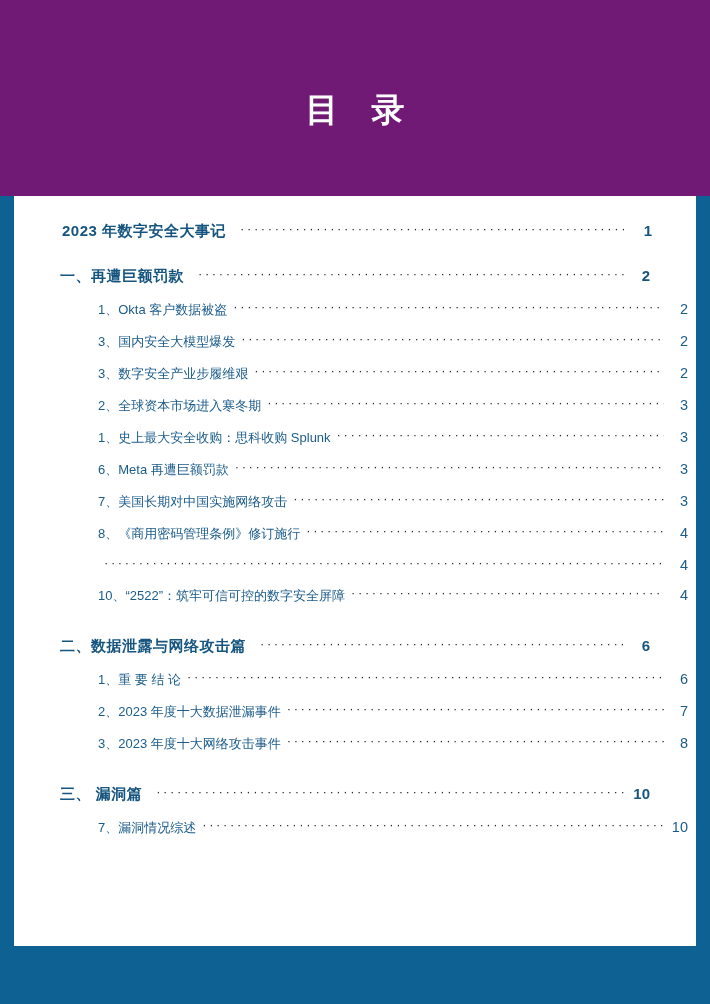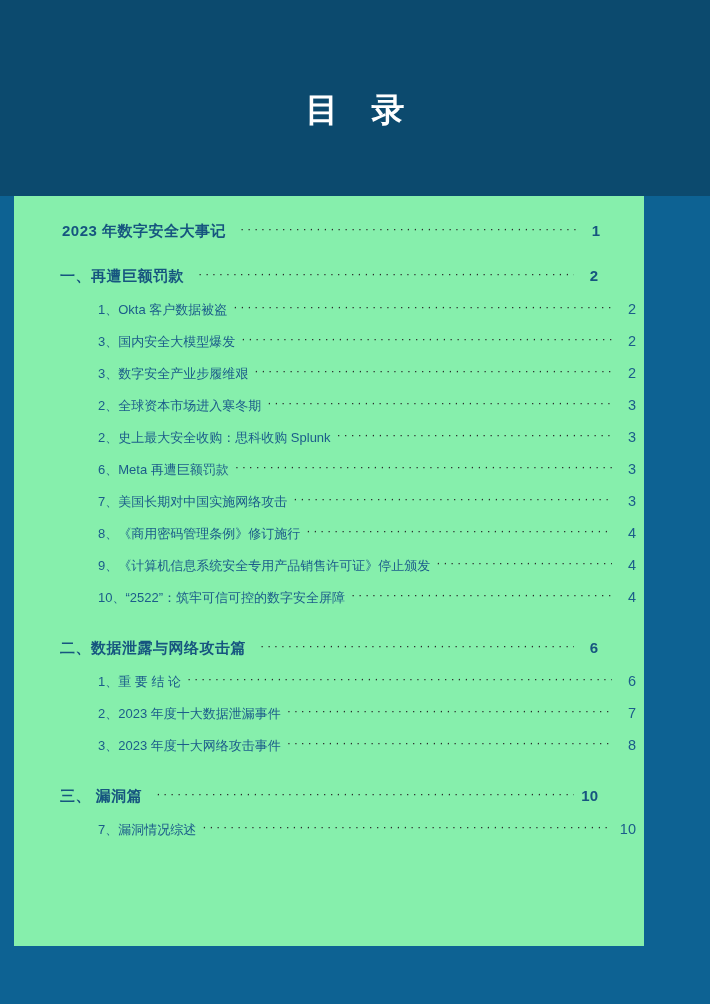--- a/index.html
+++ b/index.html
@@ -19,42 +19,42 @@
     height: 1004px;
     background: #0d6293;
     box-sizing: border-box;
   }
   .header {
     position: absolute;
     left: 0;
     top: 0;
     width: 710px;
     height: 196px;
-    background: #0c4a6e;
+    background: #701a75;
   }
   .header-title {
     position: absolute;
     left: 0;
     top: 88px;
     width: 710px;
     text-align: center;
     color: #ffffff;
     font-size: 33px;
     font-weight: bold;
     letter-spacing: 12px;
     text-indent: 12px;
     font-family: "Liberation Sans", sans-serif;
   }
   .content {
     position: absolute;
     left: 14px;
     top: 196px;
-    width: 630px;
+    width: 682px;
     height: 750px;
-    background: #86efac;
+    background: #ffffff;
     box-sizing: border-box;
     padding: 26px 46px 0 46px;
   }
   .footer-bar {
     position: absolute;
     left: 0;
     bottom: 0;
     width: 710px;
     height: 58px;
     background: #0d6293;
@@ -145,41 +145,40 @@
           <span class="toc-label">3、数字安全产业步履维艰</span>
           <span class="toc-dots">···········································································································································</span>
           <span class="toc-page">2</span>
         </div>
         <div class="toc-row lv2">
           <span class="toc-label">2、全球资本市场进入寒冬期</span>
           <span class="toc-dots">···········································································································································</span>
           <span class="toc-page">3</span>
         </div>
         <div class="toc-row lv2">
-          <span class="toc-label">2、史上最大安全收购：思科收购 Splunk</span>
+          <span class="toc-label">1、史上最大安全收购：思科收购 Splunk</span>
           <span class="toc-dots">···········································································································································</span>
           <span class="toc-page">3</span>
         </div>
         <div class="toc-row lv2">
           <span class="toc-label">6、Meta 再遭巨额罚款</span>
           <span class="toc-dots">···········································································································································</span>
           <span class="toc-page">3</span>
         </div>
         <div class="toc-row lv2">
           <span class="toc-label">7、美国长期对中国实施网络攻击</span>
           <span class="toc-dots">···········································································································································</span>
           <span class="toc-page">3</span>
         </div>
         <div class="toc-row lv2">
           <span class="toc-label">8、《商用密码管理条例》修订施行</span>
           <span class="toc-dots">···········································································································································</span>
           <span class="toc-page">4</span>
         </div>
         <div class="toc-row lv2">
-          <span class="toc-label">9、《计算机信息系统安全专用产品销售许可证》停止颁发</span>
           <span class="toc-dots">···········································································································································</span>
           <span class="toc-page">4</span>
         </div>
         <div class="toc-row lv2">
           <span class="toc-label">10、“2522”：筑牢可信可控的数字安全屏障</span>
           <span class="toc-dots">···········································································································································</span>
           <span class="toc-page">4</span>
         </div>
         <div class="group-gap"></div>
         <div class="toc-row lv1">

